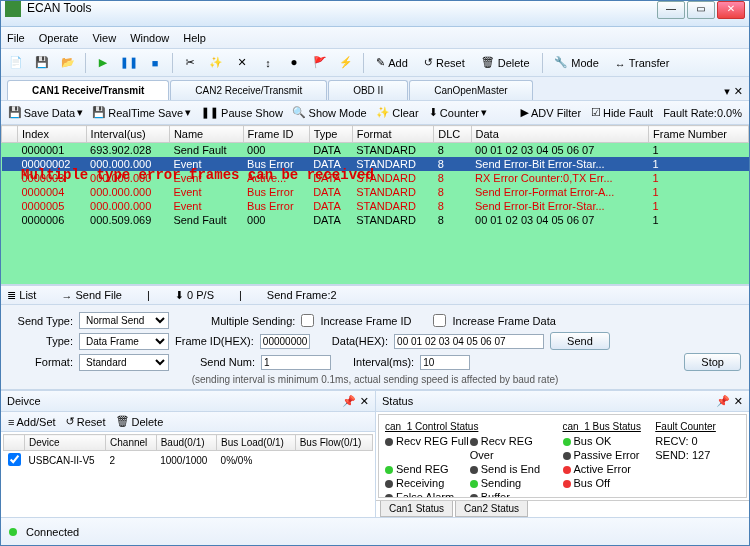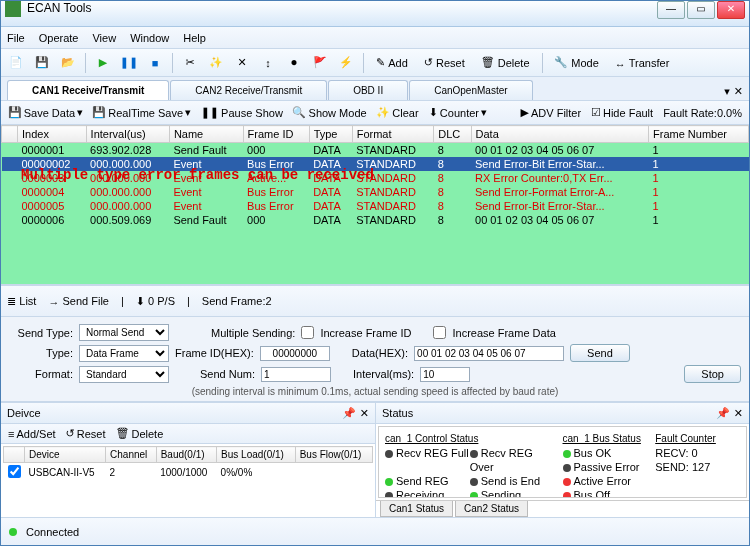--- a/index.html
+++ b/index.html
@@ -24,21 +24,21 @@
 .subbar{height:24px;background:linear-gradient(#f5f9fe,#e8f0fa);display:flex;align-items:center;padding:0 4px;gap:4px;border-bottom:1px solid #c8d8ea;font-size:10px}
 .subbar .sb{display:flex;align-items:center;gap:2px;padding:0 3px;cursor:pointer}
 .subbar .right{margin-left:auto;display:flex;gap:4px}
 .grid{flex:0 0 160px;overflow:hidden;background:#86efac;border-bottom:1px solid #c8d8ea}
 table{width:100%;border-collapse:collapse;font-size:10px}
 th{background:linear-gradient(#fdfdfd,#ececec);border:1px solid #ccc;padding:2px 4px;text-align:left;font-weight:normal}
 td{padding:1px 4px;white-space:nowrap}
 tr.sel td{background:#2b5fab;color:#fff}
 tr.red td{color:#d00}
 .overlay{position:relative;margin-top:-60px;margin-left:20px;color:#d00;font-family:"Courier New",monospace;font-weight:bold;font-size:14px;pointer-events:none}
-.listbar{height:32px;background:linear-gradient(#f5f9fe,#e8f0fa);display:flex;align-items:center;padding:0 6px;gap:12px;border-top:1px solid #c8d8ea;border-bottom:1px solid #c8d8ea;font-size:10px}
+.listbar{height:20px;background:linear-gradient(#f5f9fe,#e8f0fa);display:flex;align-items:center;padding:0 6px;gap:25px;border-top:1px solid #c8d8ea;border-bottom:1px solid #c8d8ea;font-size:10px}
 .txpanel{background:#eef3fa;padding:4px 8px;border-bottom:1px solid #c8d8ea}
 .txrow{display:flex;align-items:center;gap:6px;margin:3px 0;font-size:10px}
 .txrow label{width:64px;text-align:right}
 select,input[type=text]{font-size:10px;padding:1px 2px;border:1px solid #9ab;background:#fff}
 .btn{padding:2px 16px;background:linear-gradient(#fefefe,#dce8f5);border:1px solid #8ab;border-radius:3px;cursor:pointer}
 .note{font-size:10px;color:#555;text-align:center;margin-top:2px}
 .bottom{flex:1;display:flex;border-top:1px solid #c8d8ea;min-height:0}
 .panel{flex:1;display:flex;flex-direction:column;background:#fff;border-right:1px solid #c8d8ea}
 .panel:last-child{border-right:none}
 .phead{height:20px;background:linear-gradient(#f5f9fe,#e4eef9);display:flex;align-items:center;padding:10px 6px;border-bottom:1px solid #c8d8ea;font-size:10px}
@@ -241,21 +241,21 @@
     <input type="checkbox" style="">
         <span>Increase Frame ID</span>
     <span style="width:10px"></span>
     <input type="checkbox" style="">
         <span>Increase Frame Data</span>
   </div>
   <div class="txrow">
     <label>Type:</label>
     <select style="width:90px"><option>Data Frame</option></select>
     <span>Frame ID(HEX):</span>
-    <input type="text" style="width: 70px; text-align: center;" value="00000000">
+    <input type="text" style="width: 50px;" value="00000000">
     <span style="width:10px"></span>
     <span>Data(HEX):</span>
     <input type="text" style="width: 150px;" value="00 01 02 03 04 05 06 07">
     <button class="btn">Send</button>
   </div>
   <div class="txrow">
     <label>Format:</label>
     <select style="width:90px"><option>Standard</option></select>
     <span style="width:80px;display:inline-block;text-align:right">Send Num:</span>
     <input type="text" style="width: 70px;" value="1">

